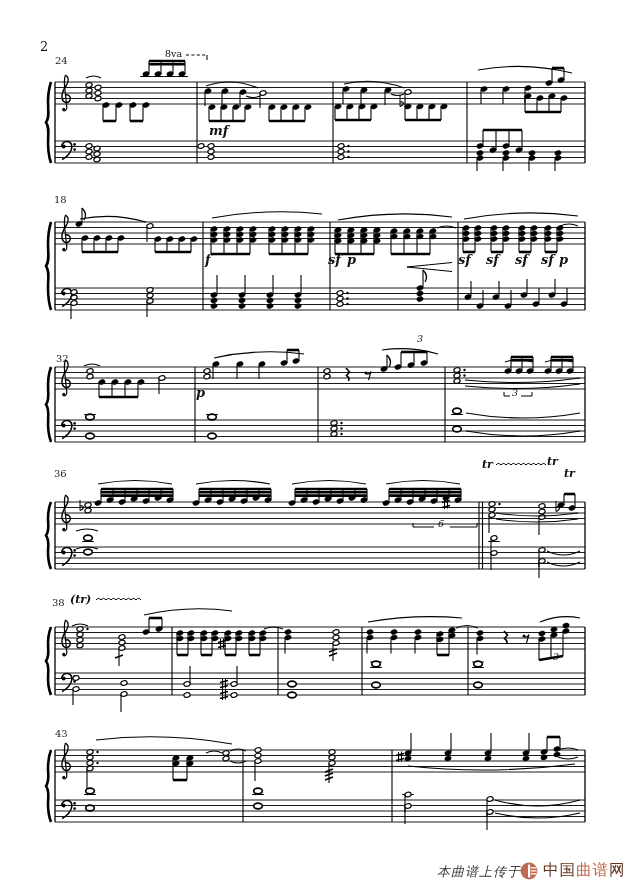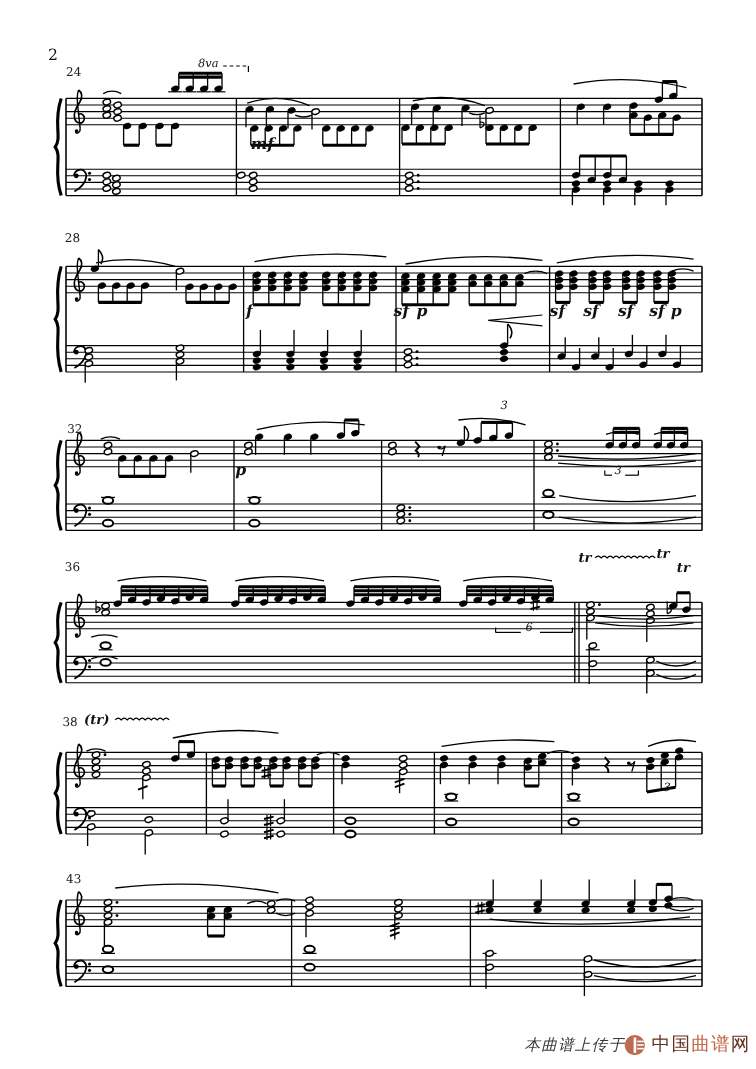--- a/index.html
+++ b/index.html
@@ -1,21 +1,21 @@
 <!DOCTYPE html>
 <html><head>
 <meta charset="utf-8">
 <style>
   html,body{margin:0;padding:0;background:#fff;}
   .page{position:relative;width:630px;height:891px;background:#fff;overflow:hidden;
         font-family:"DejaVu Serif", serif;color:#111;}
   .t{position:absolute;white-space:nowrap;line-height:1;}
   .pageno{font-size:13px;}
   .mnum{font-size:10px;color:#222;}
-  .oct{font-style:italic;font-size:9.5px;}
+  .oct{font-size:9.5px;}
   .dyn{font-style:italic;font-weight:bold;font-size:13px;}
   .tup{font-style:italic;font-size:9.5px;}
   .trl{font-style:italic;font-weight:bold;font-size:11px;}
   .fnote{font-family:"DejaVu Sans", sans-serif;font-size:13px;color:#3b3b3b;letter-spacing:1px;font-style:italic;}
   .brand{font-family:"DejaVu Sans", sans-serif;font-weight:normal;font-size:15.5px;letter-spacing:1px;}
   #notation{position:absolute;left:0;top:0;}
   .logo{position:absolute;}
 </style>
 </head>
 <body>
@@ -896,28 +896,28 @@
       <ellipse cx="490" cy="799" rx="3.2" ry="2.3" fill="#fff" stroke="#000" stroke-width="1.2" transform="rotate(-16 490 799)"></ellipse>
       <line x1="487" y1="800" x2="487" y2="817" stroke="#000" stroke-width="1.1"></line>
       <ellipse cx="490" cy="812" rx="3.2" ry="2.3" fill="#fff" stroke="#000" stroke-width="1.2" transform="rotate(-16 490 812)"></ellipse>
       <line x1="487" y1="813" x2="487" y2="830" stroke="#000" stroke-width="1.1"></line>
       <path d="M495 800 Q537.5 812 580 800" fill="none" stroke="#000" stroke-width="1.1"></path>
       <path d="M495 813 Q537.5 823 580 813" fill="none" stroke="#000" stroke-width="1.1"></path>
     </svg>
 
   <span class="t pageno" style="left:40px;top:40px">2</span>
   <span class="t mnum" style="left:55px;top:56px">24</span>
-  <span class="t mnum" style="left:54px;top:195px">28</span>
+  <span class="t mnum" style="left:54px;top:195px">18</span>
   <span class="t mnum" style="left:56px;top:354px">32</span>
   <span class="t mnum" style="left:54px;top:469px">36</span>
   <span class="t mnum" style="left:52px;top:598px">38</span>
   <span class="t mnum" style="left:55px;top:729px">43</span>
 
   <span class="t oct" style="left:165px;top:49px">8va</span>
-  <span class="t dyn" style="left:209px;top:114px">mf</span>
+  <span class="t dyn" style="left:209px;top:124px">mf</span>
 
   <span class="t dyn" style="left:205px;top:253px">f</span>
   <span class="t dyn" style="left:328px;top:253px">sf</span>
   <span class="t dyn" style="left:347px;top:253px">p</span>
   <span class="t dyn" style="left:458px;top:253px">sf</span>
   <span class="t dyn" style="left:486px;top:253px">sf</span>
   <span class="t dyn" style="left:515px;top:253px">sf</span>
   <span class="t dyn" style="left:541px;top:253px">sf</span>
   <span class="t dyn" style="left:559px;top:253px">p</span>
 

